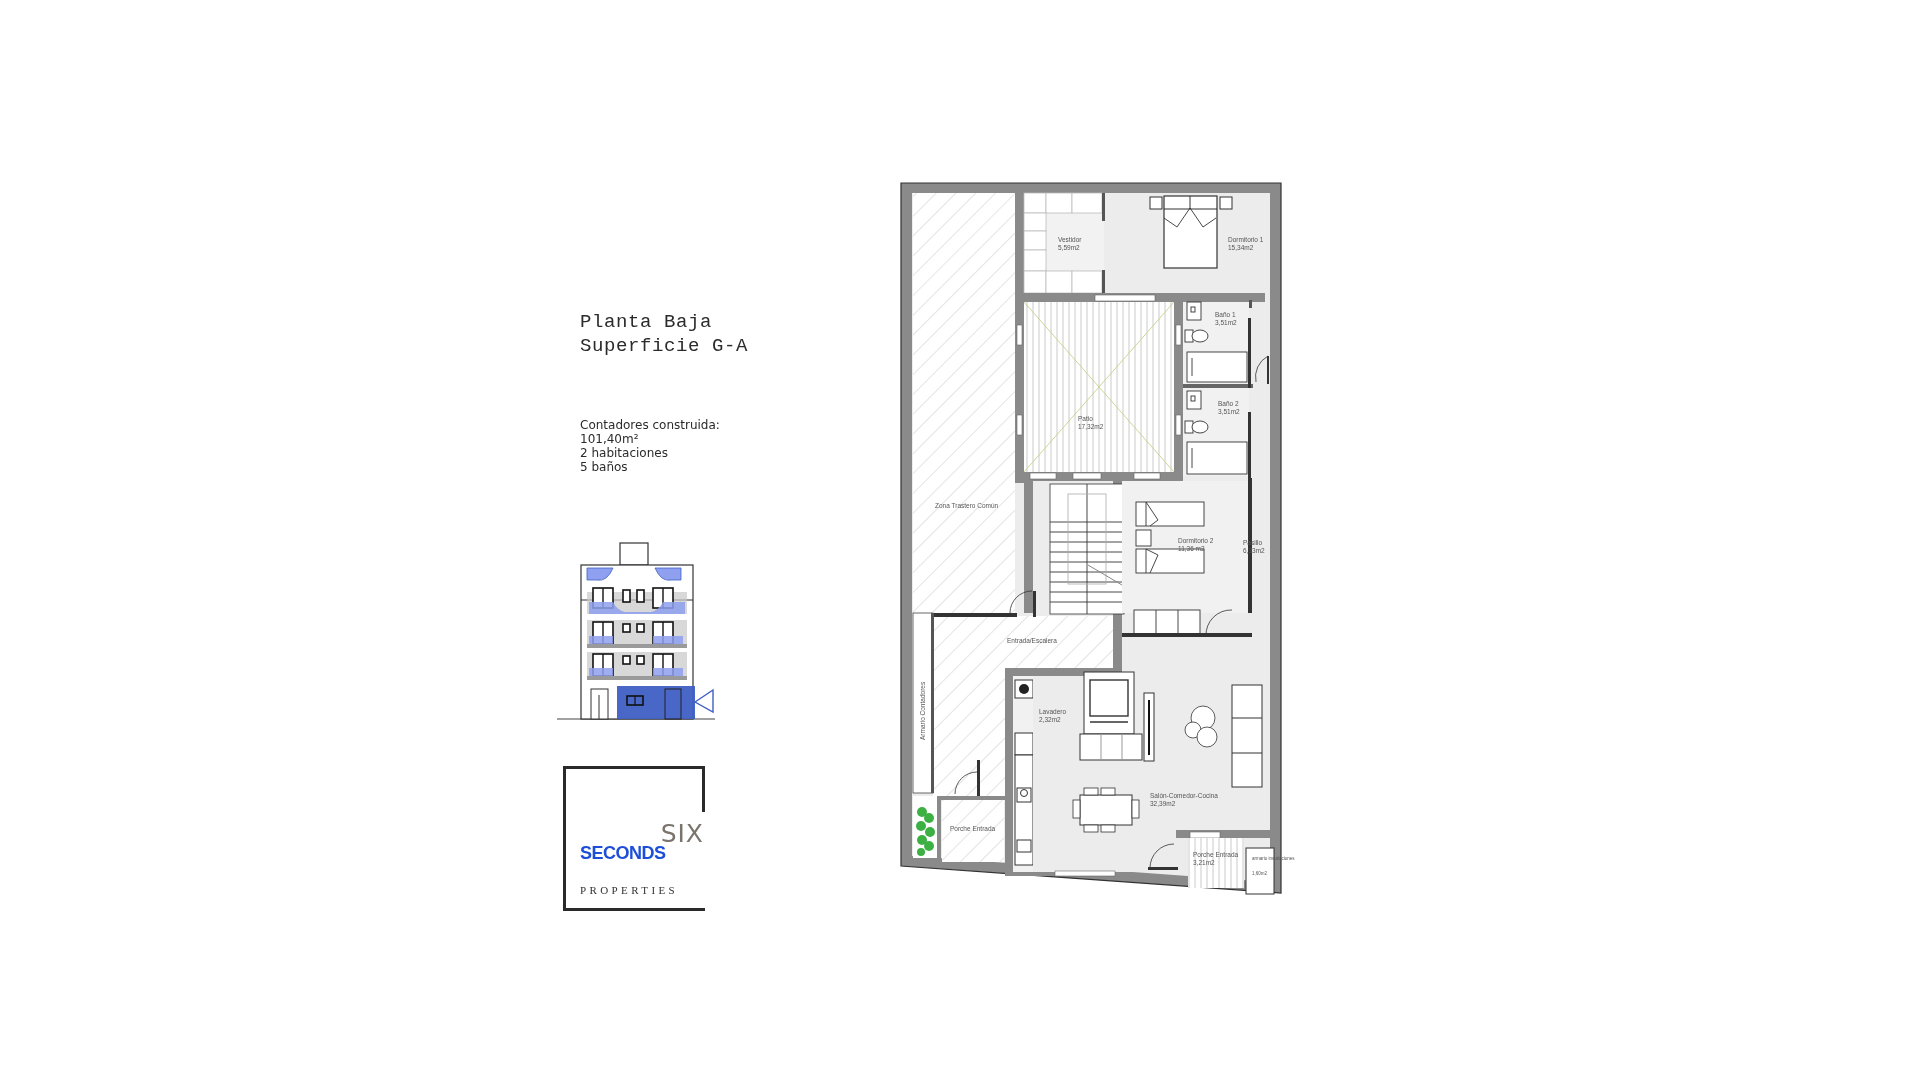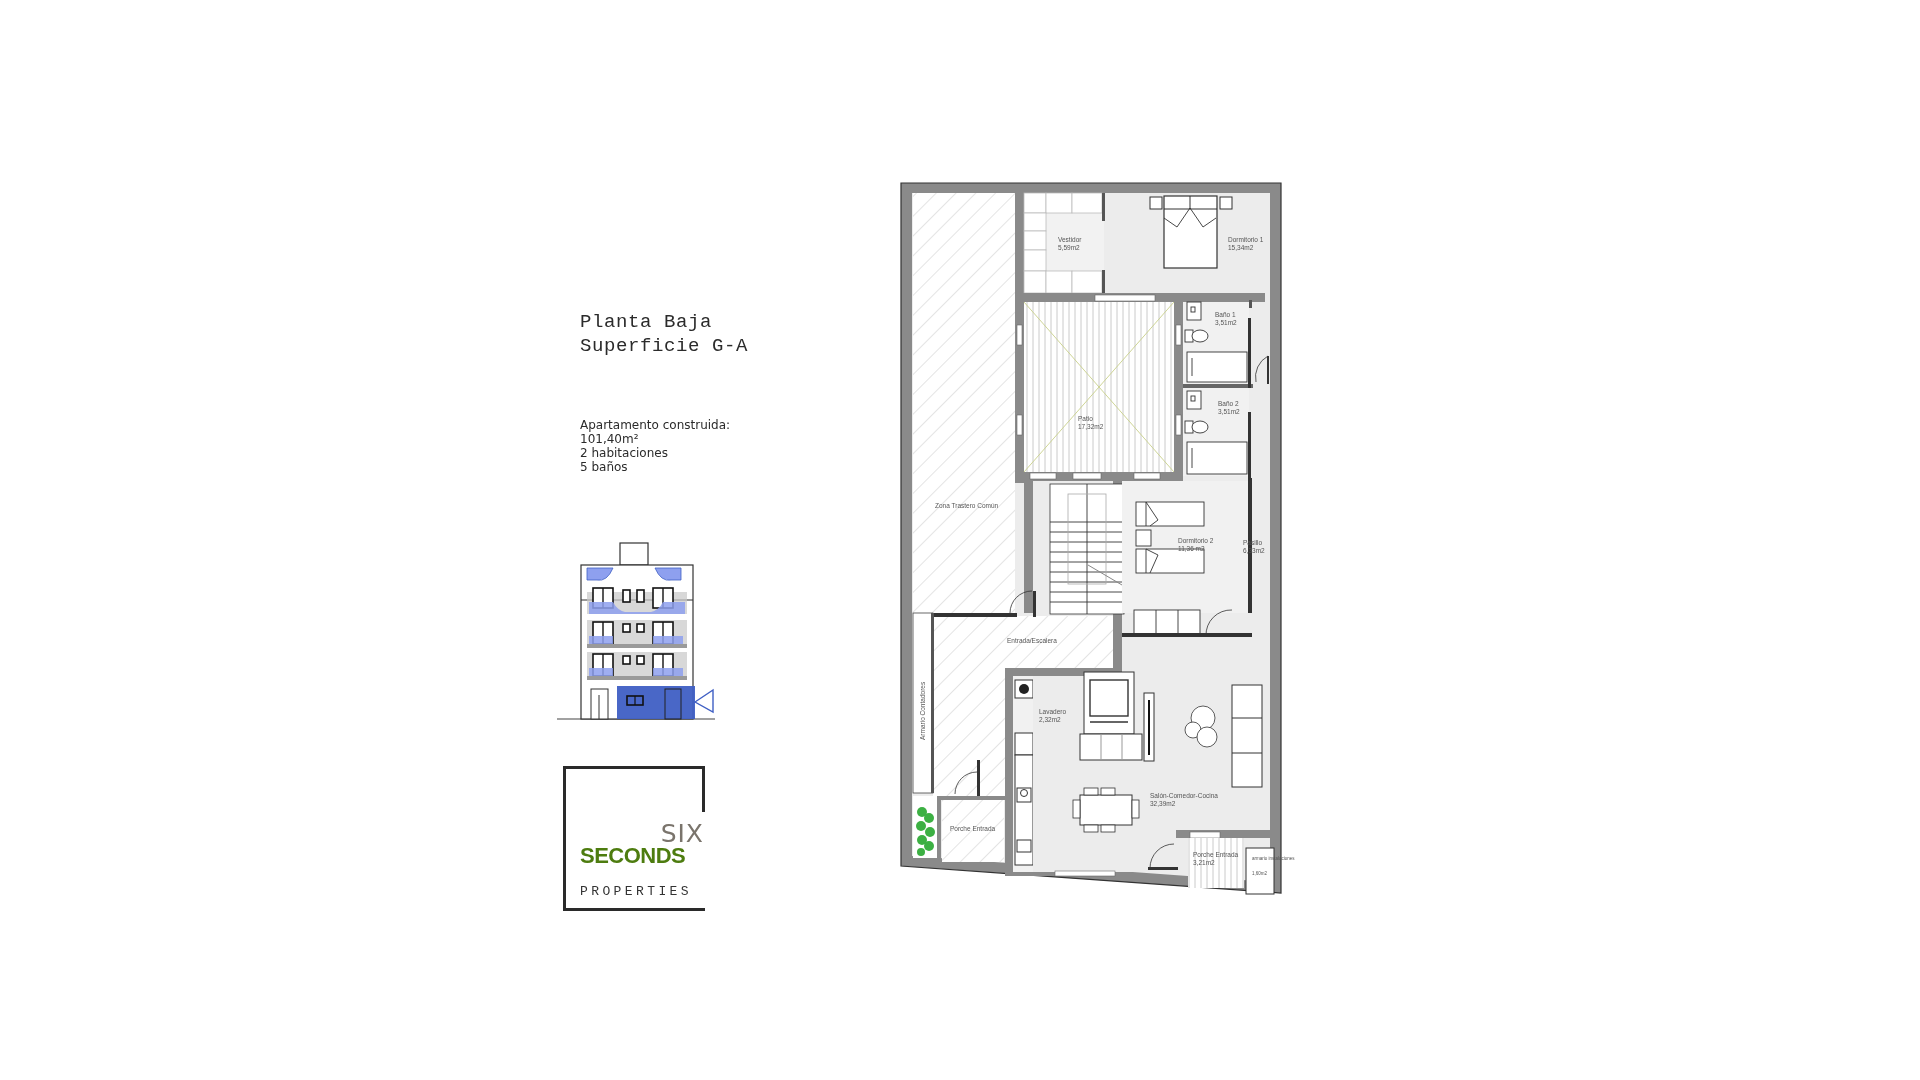--- a/index.html
+++ b/index.html
@@ -24,40 +24,40 @@
     border-left: 3px solid #2a2a2a; border-top: 3px solid #2a2a2a; border-bottom: 3px solid #2a2a2a;
   }
   .logo .frame-right {
     position: absolute; left: 139px; top: 0; width: 3px; height: 46px; background: #2a2a2a;
   }
   .logo .six {
     position: absolute; right: 4px; top: 53px; font-size: 25px; letter-spacing: 1px;
     color: #7a746c; font-family: "DejaVu Sans", sans-serif;
   }
   .logo .seconds {
-    position: absolute; left: 17px; top: 77px; font-size: 22px; font-weight: bold; letter-spacing: -0.5px;
-    color: #4d7c0f; font-family: "Liberation Sans", sans-serif;
+    position: absolute; left: 17px; top: 77px; font-size: 18px; font-weight: bold; letter-spacing: -0.5px;
+    color: #1d4ed8; font-family: "Liberation Sans", sans-serif;
   }
   .logo .properties {
-    position: absolute; left: 17px; top: 118px; font-size: 13px; letter-spacing: 3.4px;
-    color: #333; font-family: Liberation Mono, monospace;
+    position: absolute; left: 17px; top: 118px; font-size: 11px; letter-spacing: 3.4px;
+    color: #333; font-family: Liberation Serif, serif;
   }
   .plan { position: absolute; left: 896px; top: 178px; width: 400px; height: 725px; }
   .rl { font-family: "Liberation Sans", sans-serif; font-size: 6.5px; fill: #555; }
 </style>
 </head>
 <body>
 
 <div class="title">
   <div>Planta Baja</div>
   <div>Superficie G-A</div>
 </div>
 
 <div class="details">
-  <div>Apartamento construida:</div>
+  <div>Contadores construida:</div>
   <div>101,40m²</div>
   <div>2 habitaciones</div>
   <div>5 baños</div>
 </div>
 
 <svg class="thumb" viewBox="0 0 170 185" xmlns="http://www.w3.org/2000/svg">
   <line x1="2" y1="179" x2="160" y2="179" stroke="#444" stroke-width="1.2"></line>
   <rect x="65" y="3" width="28" height="22" fill="#fff" stroke="#333" stroke-width="1.2"></rect>
   <rect x="26" y="25" width="112" height="154" fill="#fff" stroke="#333" stroke-width="1.2"></rect>
 

